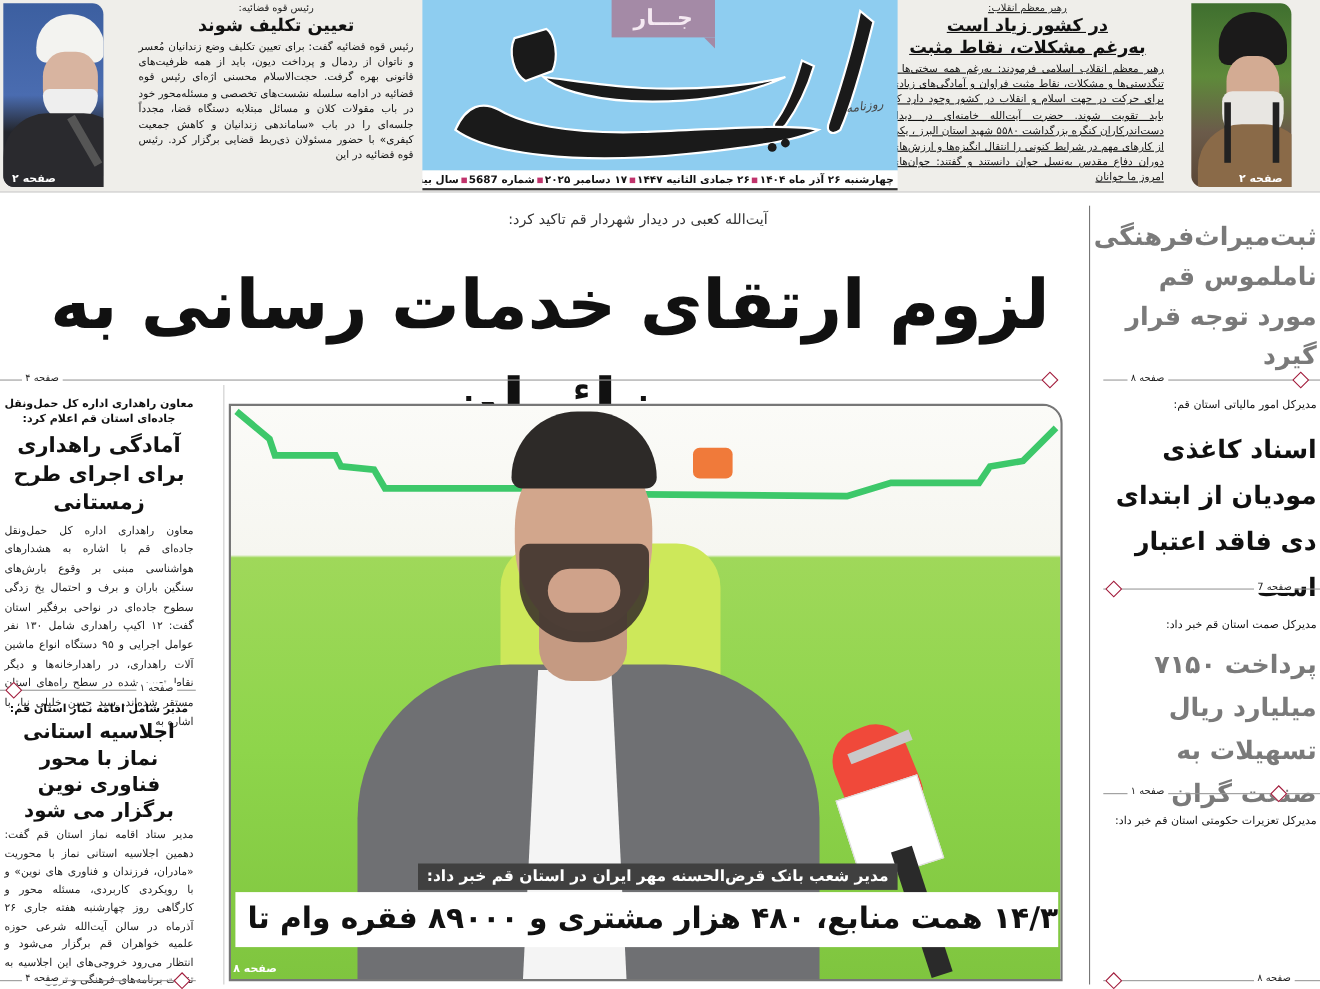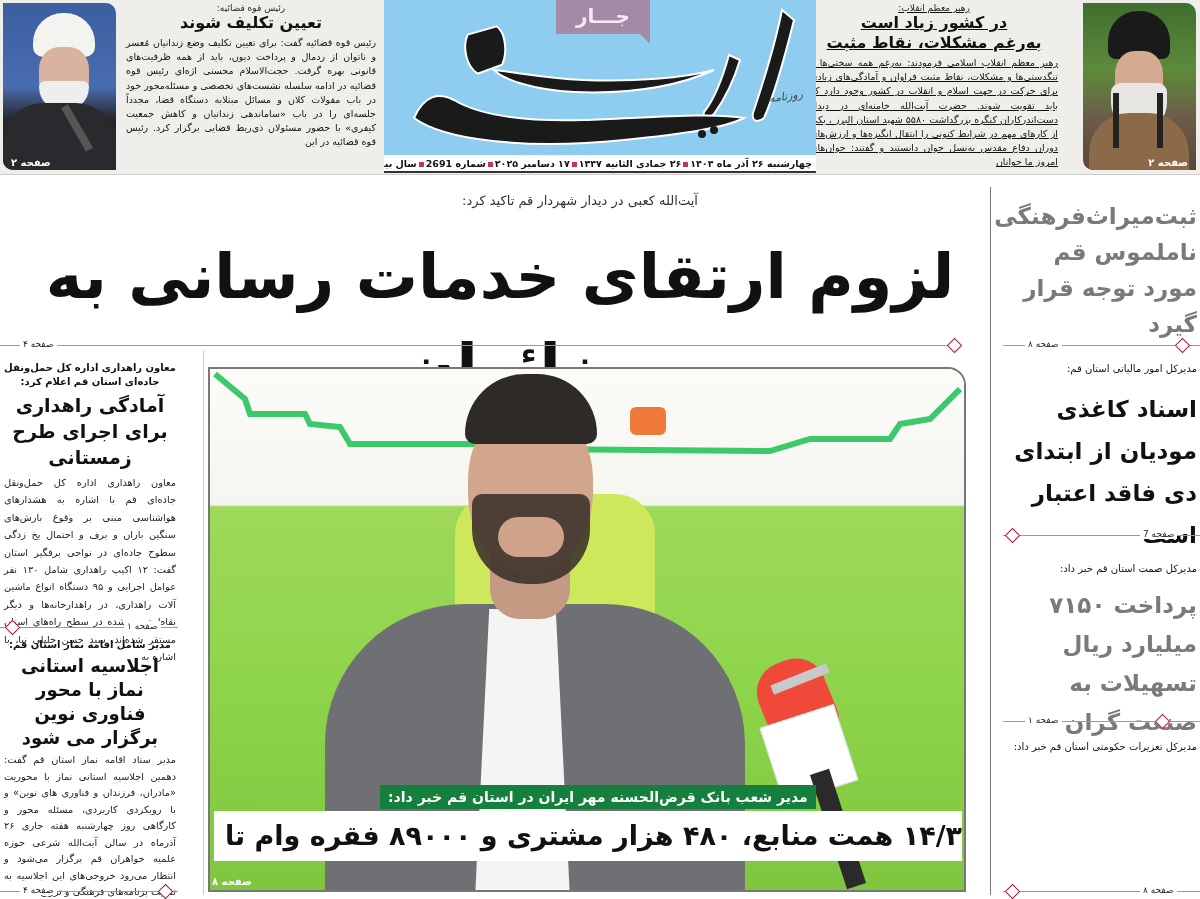--- a/index.html
+++ b/index.html
@@ -16,21 +16,21 @@
   .jaras-tail { position: absolute; left: 256px; top: 34px; width: 0; height: 0; border-top: 10px solid #a48aa6; border-left: 10px solid transparent; }
   .ruzname { position: absolute; left: 382px; top: 90px; width: 40px; font-size: 11px; color: #444; font-style: italic; transform: rotate(-8deg); text-align: center; }
   .dateline { position: absolute; left: 384px; top: 155px; width: 432px; height: 18px; background: #fff; border-bottom: 2px solid #333; font-size: 9.5px; font-weight: bold; white-space: nowrap; line-height: 18px; padding-right: 4px; overflow: hidden; }
   .dateline .sep { display: inline-block; width: 5px; height: 5px; background: #c0336b; margin: 0 2px; vertical-align: middle; }
 
   .mast-story { position: absolute; top: 0; height: 172px; }
   .mast-story .kicker { font-size: 9px; text-align: center; color: #222; padding-top: 3px; }
   .mast-story .title { font-size: 16px; font-weight: bold; text-align: center; line-height: 20px; }
   .mast-story .body { font-size: 9.5px; line-height: 14.2px; text-align: justify; color: #111; margin-top: 3px; padding: 0 6px; }
 
-  .mast-photo { position: absolute; top: 3px; width: 113px; height: 167px; border-radius: 0 10px 0 10px; overflow: hidden; }
+  .mast-photo { position: absolute; top: 3px; width: 91px; height: 167px; border-radius: 0 10px 0 10px; overflow: hidden; }
   .mast-photo .page-tag { position: absolute; bottom: 2px; font-size: 10px; color: #fff; font-weight: bold; }
 
   
   .pre-headline { left: 200px; top: 193px; width: 760px; font-size: 13px; text-align: center; color: #333; }
   .headline { left: 40px; top: 232px; width: 920px; font-size: 62px; font-weight: bold; text-align: center; letter-spacing: -1px; line-height: 90px; font-family: "DejaVu Sans", sans-serif; }
 
   
   .rule { height: 0; border-top: 1.5px solid #9a9a9a; }
   .diamond { width: 11px; height: 11px; border: 1.5px solid #a21c3c; transform: rotate(45deg); background: #fff; }
   .page-ref { font-size: 9px; background: #fff; padding: 0 3px; color: #222; }
@@ -54,21 +54,21 @@
   .face { position: absolute; left: 258px; top: 35px; width: 125px; height: 170px; background: #d2a68c; border-radius: 45% 45% 48% 48%; }
   .beard { position: absolute; left: 262px; top: 125px; width: 118px; height: 90px; background: #3a302a; border-radius: 10px 10px 55px 55px; clip-path: polygon(0 0, 100% 0, 100% 100%, 0 100%); opacity: .88; }
   .mouth-area { position: absolute; left: 288px; top: 148px; width: 66px; height: 40px; background: #cfa28a; border-radius: 30px; }
   .hair { position: absolute; left: 255px; top: 5px; width: 132px; height: 70px; background: #2d2a28; border-radius: 60px 60px 10px 10px; }
   .mic { position: absolute; left: 553px; top: 290px; width: 70px; height: 95px; background: #f0493a; border-radius: 30px; transform: rotate(-22deg); }
   .mic-band { position: absolute; left: 560px; top: 305px; width: 60px; height: 10px; background: #c9c9c9; transform: rotate(-22deg); }
   .mic-cube { position: absolute; left: 560px; top: 345px; width: 78px; height: 80px; background: #fff; border: 1px solid #ddd; transform: rotate(-18deg); }
   .mic-stem { position: absolute; left: 618px; top: 400px; width: 20px; height: 120px; background: #2a2a2a; transform: rotate(-18deg); }
   .orange-tag { position: absolute; left: 420px; top: 38px; width: 36px; height: 28px; background: #f07a3a; border-radius: 6px; }
 
-  .sub-kicker { left: 380px; top: 785px; height: 24px; background: #15803d; color: #fff; font-size: 14px; font-weight: bold; padding: 0 8px; line-height: 24px; white-space: nowrap; }
+  .sub-kicker { left: 380px; top: 785px; height: 24px; background: #404040; color: #fff; font-size: 14px; font-weight: bold; padding: 0 8px; line-height: 24px; white-space: nowrap; }
   .photo-title { left: 214px; top: 811px; width: 748px; height: 50px; background: #fff; font-size: 27px; font-weight: bold; text-align: center; line-height: 50px; white-space: nowrap; overflow: hidden; }
   .photo-page { left: 212px; top: 876px; font-size: 10px; color: #fff; font-weight: bold; }
 </style>
 </head>
 <body>
 
 <div class="abs masthead">
 
   <div class="mast-photo" style="left:1083px; background: linear-gradient(#3f6f2f, #5e8a3a 40%, #6b5b4a 70%, #5a4636);">
     <div style="position:absolute;left:25px;top:8px;width:62px;height:48px;background:#1b1a1a;border-radius:30px 30px 8px 8px;"></div>
@@ -95,21 +95,21 @@
       <path d="M90,30 L120,32 C126,40 122,60 112,70 L86,70 C78,60 80,40 90,30 Z" fill="#1a1a1a" stroke="#fff" stroke-width="2" transform="rotate(-20 100 50)"></path>
       <path d="M110,70 C120,80 150,90 190,92 C240,94 290,88 330,70 C300,78 250,82 200,80 C160,78 130,72 110,70 Z" fill="#1a1a1a" stroke="#fff" stroke-width="2"></path>
       <circle cx="330" cy="130" r="4" fill="#1a1a1a"></circle>
       <circle cx="318" cy="134" r="4" fill="#1a1a1a"></circle>
     </svg>
     <div class="jaras-badge">جـــار</div>
     <div class="jaras-tail"></div>
     <div class="ruzname">روزنامه</div>
   </div>
   <div class="dateline">
-    <span>چهارشنبه ۲۶ آذر ماه ۱۴۰۴</span><span class="sep"></span><span>۲۶ جمادی الثانیه ۱۴۴۷</span><span class="sep"></span><span>۱۷ دسامبر ۲۰۲۵</span><span class="sep"></span><span>شماره 2691</span><span class="sep"></span><span>سال بیست و هشتم</span>
+    <span>چهارشنبه ۲۶ آذر ماه ۱۴۰۴</span><span class="sep"></span><span>۲۶ جمادی الثانیه ۱۴۴۷</span><span class="sep"></span><span>۱۷ دسامبر ۲۰۲۵</span><span class="sep"></span><span>شماره 5687</span><span class="sep"></span><span>سال بیست و هشتم</span>
   </div>
 
   <div class="mast-story" style="left:120px; width:262px;">
     <div class="kicker">رئیس قوه قضائیه:</div>
     <div class="title">تعیین تکلیف شوند</div>
     <div class="body">رئیس قوه قضائیه گفت: برای تعیین تکلیف وضع زندانیان مُعسر و ناتوان از ردمال و پرداخت دیون، باید از همه ظرفیت‌های قانونی بهره گرفت. حجت‌الاسلام محسنی اژه‌ای رئیس قوه قضائیه در ادامه سلسله نشست‌های تخصصی و مسئله‌محور خود در باب مقولات کلان و مسائل مبتلابه دستگاه قضا، مجدداً جلسه‌ای را در باب «ساماندهی زندانیان و کاهش جمعیت کیفری» با حضور مسئولان ذی‌ربط قضایی برگزار کرد. رئیس قوه قضائیه در این</div>
   </div>
 
   <div class="mast-photo" style="left:3px; background: linear-gradient(#3c5fa0, #4a6cb0 50%, #24262c 70%);">
     <div style="position:absolute;left:30px;top:10px;width:62px;height:44px;background:#f3f3f0;border-radius:30px 30px 10px 10px;"></div>

